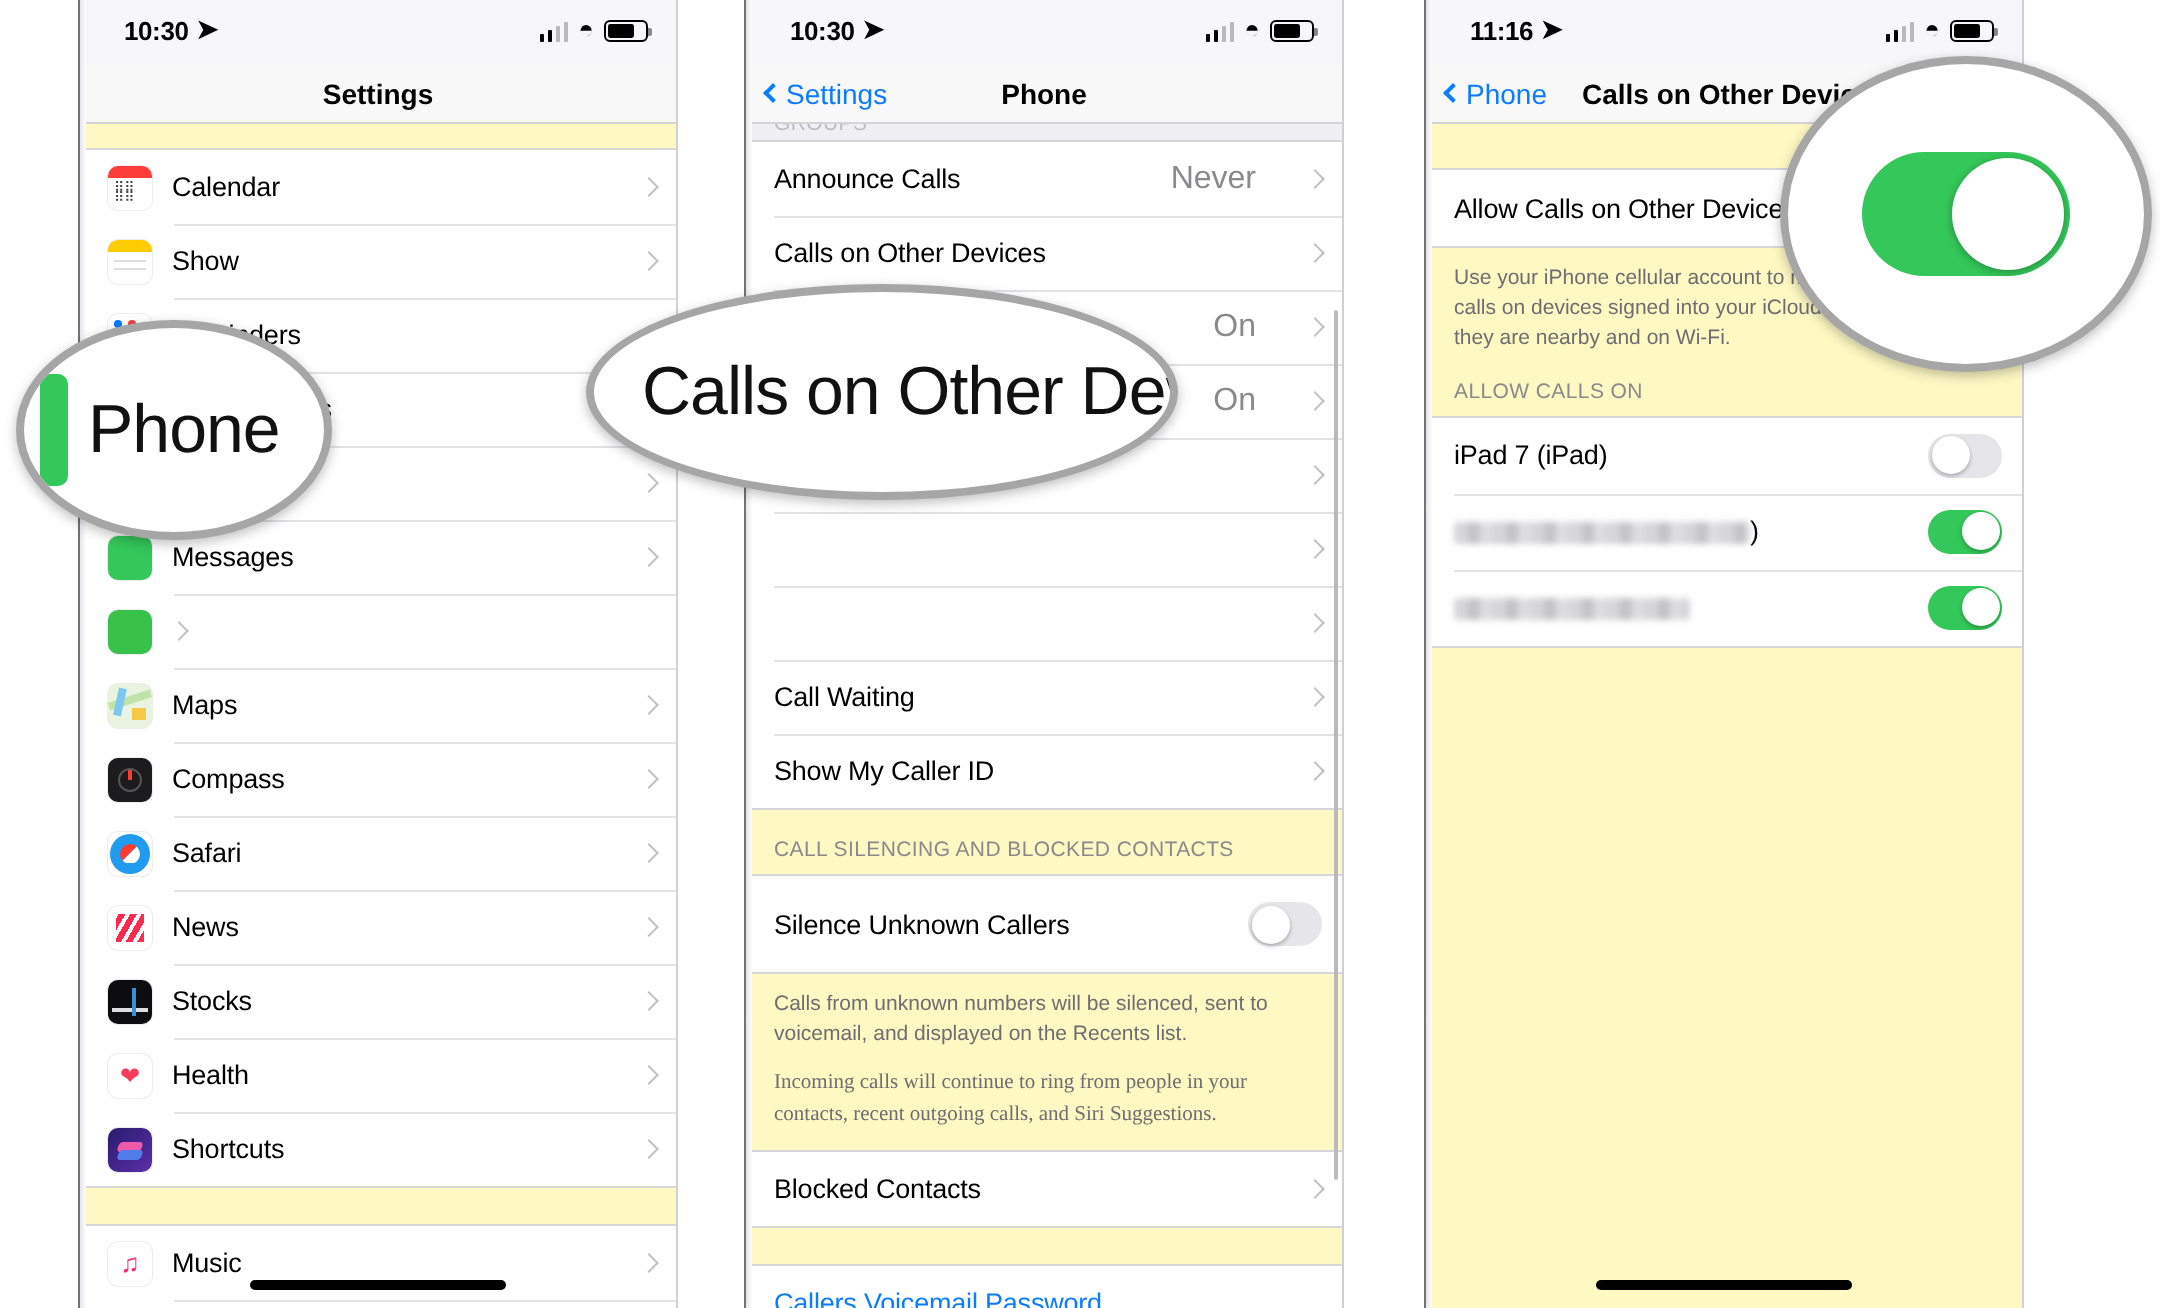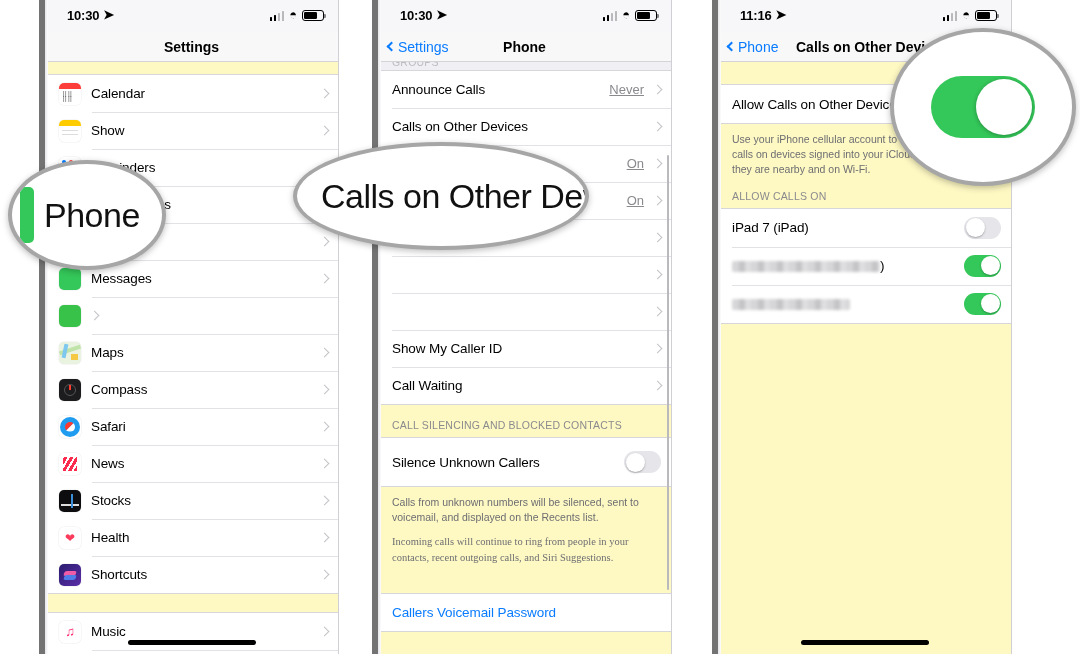--- a/index.html
+++ b/index.html
@@ -8,21 +8,21 @@
     background: #ffffff;
     font-family: "Liberation Sans", sans-serif;
     overflow: hidden;
   }
   .stage { position: relative; width: 1080px; height: 654px; }
 
   
   .phone {
     position: absolute; top: 0; height: 654px;
     background: #f7f7f9;
-    border-left: 6px solid #737373;
+    border-left: 1px solid #737373;
     border-right: 1px solid #cfcfd4;
     overflow: hidden;
   }
   .phone::after {
     content:""; position:absolute; left:0; top:0; bottom:0; width:3px;
     background: linear-gradient(to right,#e6e6ea,#fdfdfd);
     pointer-events:none;
   }
   #phone1 { left: 39px;  width: 300px; }
   #phone2 { left: 372px; width: 300px; }
@@ -89,21 +89,21 @@
   .row {
     display:flex; align-items:center; gap:10px;
     height: 37px; padding-left: 14px; padding-right: 10px;
     background:#fff; position:relative;
   }
   .row + .row::before{
     content:""; position:absolute; left:14px; right:0; top:0; height:1px; background:#e2e2e6;
   }
   .row.inset + .row.inset::before{ left:47px; }
   .row-label { font-size: 13.5px; color:#000; flex:1; letter-spacing:-0.1px; }
-  .row-value { font-size: 13px; color:#8a8a8e; margin-right:0;text-decoration:underline; }
+  .row-value { font-size: 16px; color:#8a8a8e; margin-right:16px; }
   .chev {
     width:7px; height:7px; border-top:1.8px solid #c2c2c7; border-right:1.8px solid #c2c2c7;
     transform: rotate(45deg); flex:none;
   }
   .blue { color:#0a7cff !important; }
 
   .footnote {
     font-size: 10.5px; color:#6d6d72; line-height:1.45;
     padding: 8px 14px 10px 14px;
   }
@@ -393,45 +393,51 @@
         </div>
         <div class="row">
           <span class="row-label"></span>
           <span class="chev"></span>
         </div>
         <div class="row">
           <span class="row-label"></span>
           <span class="chev"></span>
         </div>
         <div class="row">
+          <span class="row-label">Call Waiting</span>
+          <span class="chev"></span>
+        </div>
+        <div class="row">
           <span class="row-label">Show My Caller ID</span>
-          <span class="chev"></span>
-        </div>
-        <div class="row">
-          <span class="row-label">Call Waiting</span>
           <span class="chev"></span>
         </div>
       </div>
 
       <div class="grp-header">CALL SILENCING AND BLOCKED CONTACTS</div>
 
       <div class="section">
         <div class="row" style="height:48px">
           <span class="row-label">Silence Unknown Callers</span>
           <span class="toggle">
               <span class="knob"></span>
             </span>
         </div>
       </div>
 
       <div class="footnote">
         <p>Calls from unknown numbers will be silenced, sent to voicemail, and displayed on the Recents list.</p>
         <p>Incoming calls will continue to ring from people in your contacts, recent outgoing calls, and Siri Suggestions.</p>
       </div>
 
+      <div class="section">
+        <div class="row">
+          <span class="row-label">Blocked Contacts</span>
+          <span class="chev"></span>
+        </div>
+      </div>
 
       <div style="height:18px"></div>
 
       <div class="section">
         <div class="row">
           <span class="row-label blue">Callers Voicemail Password</span>
         </div>
       </div>
 
       <div class="vscroll" style="top:93px;height:435px"></div>

